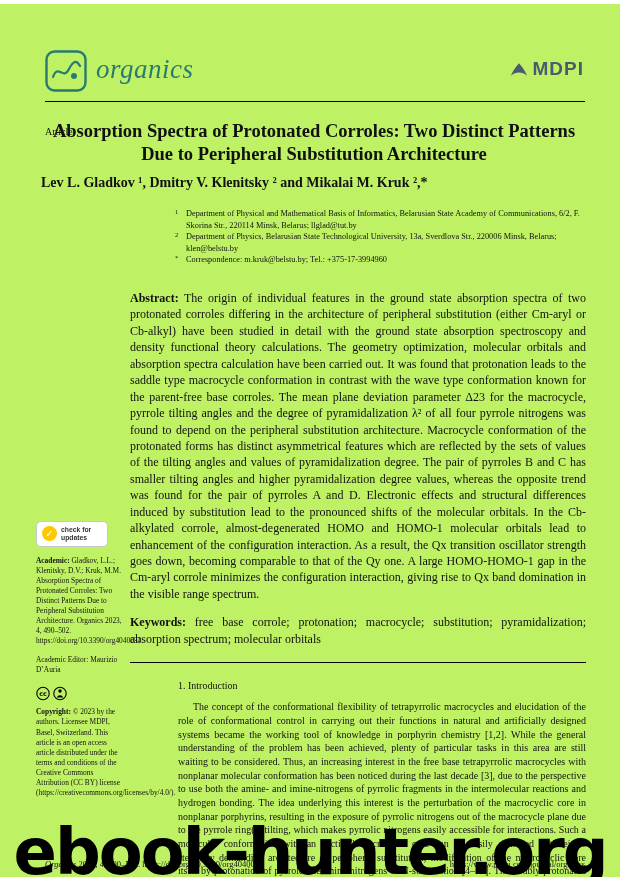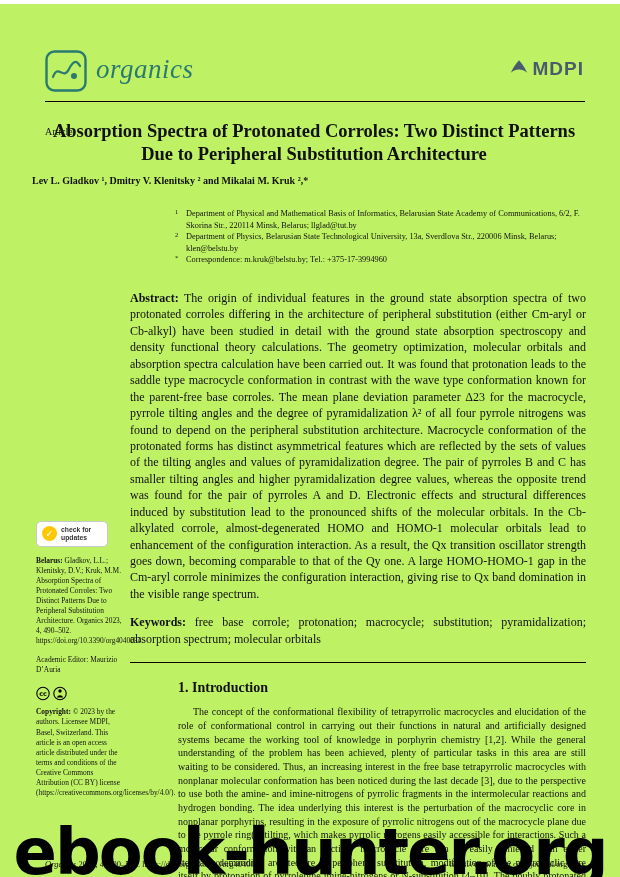--- a/index.html
+++ b/index.html
@@ -10,45 +10,45 @@
   }
   .b { font-weight:bold; }
 
   
   .logo-box { position:absolute; left:45px; top:46px; width:42px; height:42px; }
   .journal-name {
     position:absolute; left:96px; top:50px;
     font-size:27px; font-style:italic; color:#2a7a72; letter-spacing:0.5px;
   }
   .mdpi-logo {
-    position:absolute; right:36px; top:54px; display:flex; align-items:flex-start; gap:4px;
+    position:absolute; right:36px; top:54px; display:flex; align-items:center; gap:4px;
     color:#4b5b6e; font-weight:bold; font-size:19px; letter-spacing:1px;
     font-family:"Liberation Sans", sans-serif;
   }
   .header-rule { position:absolute; left:45px; width:540px; top:97px; border-top:1.2px solid #000; }
 
   .article-type { position:absolute; left:45px; top:122px; font-size:10px; }
   .title {
     position:absolute; left:45px; top:116px; width:538px;
     font-size:18.5px; font-weight:bold; line-height:1.22;text-align:center;
   }
-  .authors { position:absolute; left:32px; top:171px; width:538px; font-size:10px; font-weight:bold; }
+  .authors { position:absolute; left:41px; top:171px; width:538px; font-size:14px; font-weight:bold; }
 
   .affiliations { position:absolute; left:175px; top:204px; width:412px; font-size:8.3px; line-height:1.4; }
   .aff-row { display:flex; }
   .aff-marker { width:11px; flex:none; font-size:6.5px; transform:translateY(-1px); }
   .aff-text { flex:1; }
 
   
   .main-col { position:absolute; left:130px; top:286px; width:456px; }
   .abstract, .keywords { font-size:12px; line-height:1.37; text-align:justify; margin:0; }
   .keywords { margin-top:12px; }
   .kw-rule { border:none; border-top:0.9px solid #000; margin:15px 0 0 0; }
   .intro { margin-left:48px; margin-top:17px; }
-  .intro-heading { font-size:14px; font-weight:bold; margin:0 0 9px 0; }
+  .intro-heading { font-size:10px; font-weight:normal; margin:0 0 9px 0; }
   .intro-text { font-size:10px; line-height:1.37; text-align:justify; margin:0; text-indent:15px; }
 
   
   .sidebar { position:absolute; left:36px; top:517px; width:89px; font-size:7.4px; line-height:1.36; }
   .badge {
     width:60px; border:1px solid #c9c9c9; border-radius:5px; padding:4px 5px;
     display:flex; gap:4px; align-items:center; background:#fff;
   }
   .badge-circle {
     width:15px; height:15px; border-radius:50%; background:#fdc800; color:#fff;
@@ -135,21 +135,21 @@
 
   <div class="sidebar">
     <div class="badge">
       <span class="badge-circle">✓</span>
       <span class="badge-text">
         <span>check for</span><br>
         <span>updates</span>
       </span>
     </div>
     <div class="citation">
-      <span class="b">Belarus:</span>
+      <span class="b">Academic:</span>
       <span>Gladkov, L.L.; Klenitsky, D.V.; Kruk, M.M. Absorption Spectra of Protonated Corroles: Two Distinct Patterns Due to Peripheral Substitution Architecture. Organics 2023, 4, 490–502. https://doi.org/10.3390/org4040034</span>
     </div>
     <div class="editor">Academic Editor: Maurizio D’Auria</div>
     <div class="copyright">
       <div class="cc-icons">
         <svg width="34" height="15" viewBox="0 0 34 15">
           <circle cx="7" cy="7.5" r="6.2" fill="none" stroke="#000" stroke-width="1.1"></circle>
           <text x="7" y="10" text-anchor="middle" font-size="6.5" font-family="DejaVu Sans, sans-serif" font-weight="bold" fill="#000">cc</text>
           <circle cx="24" cy="7.5" r="6.2" fill="none" stroke="#000" stroke-width="1.1"></circle>
           <circle cx="24" cy="5" r="1.7" fill="#000"></circle>

